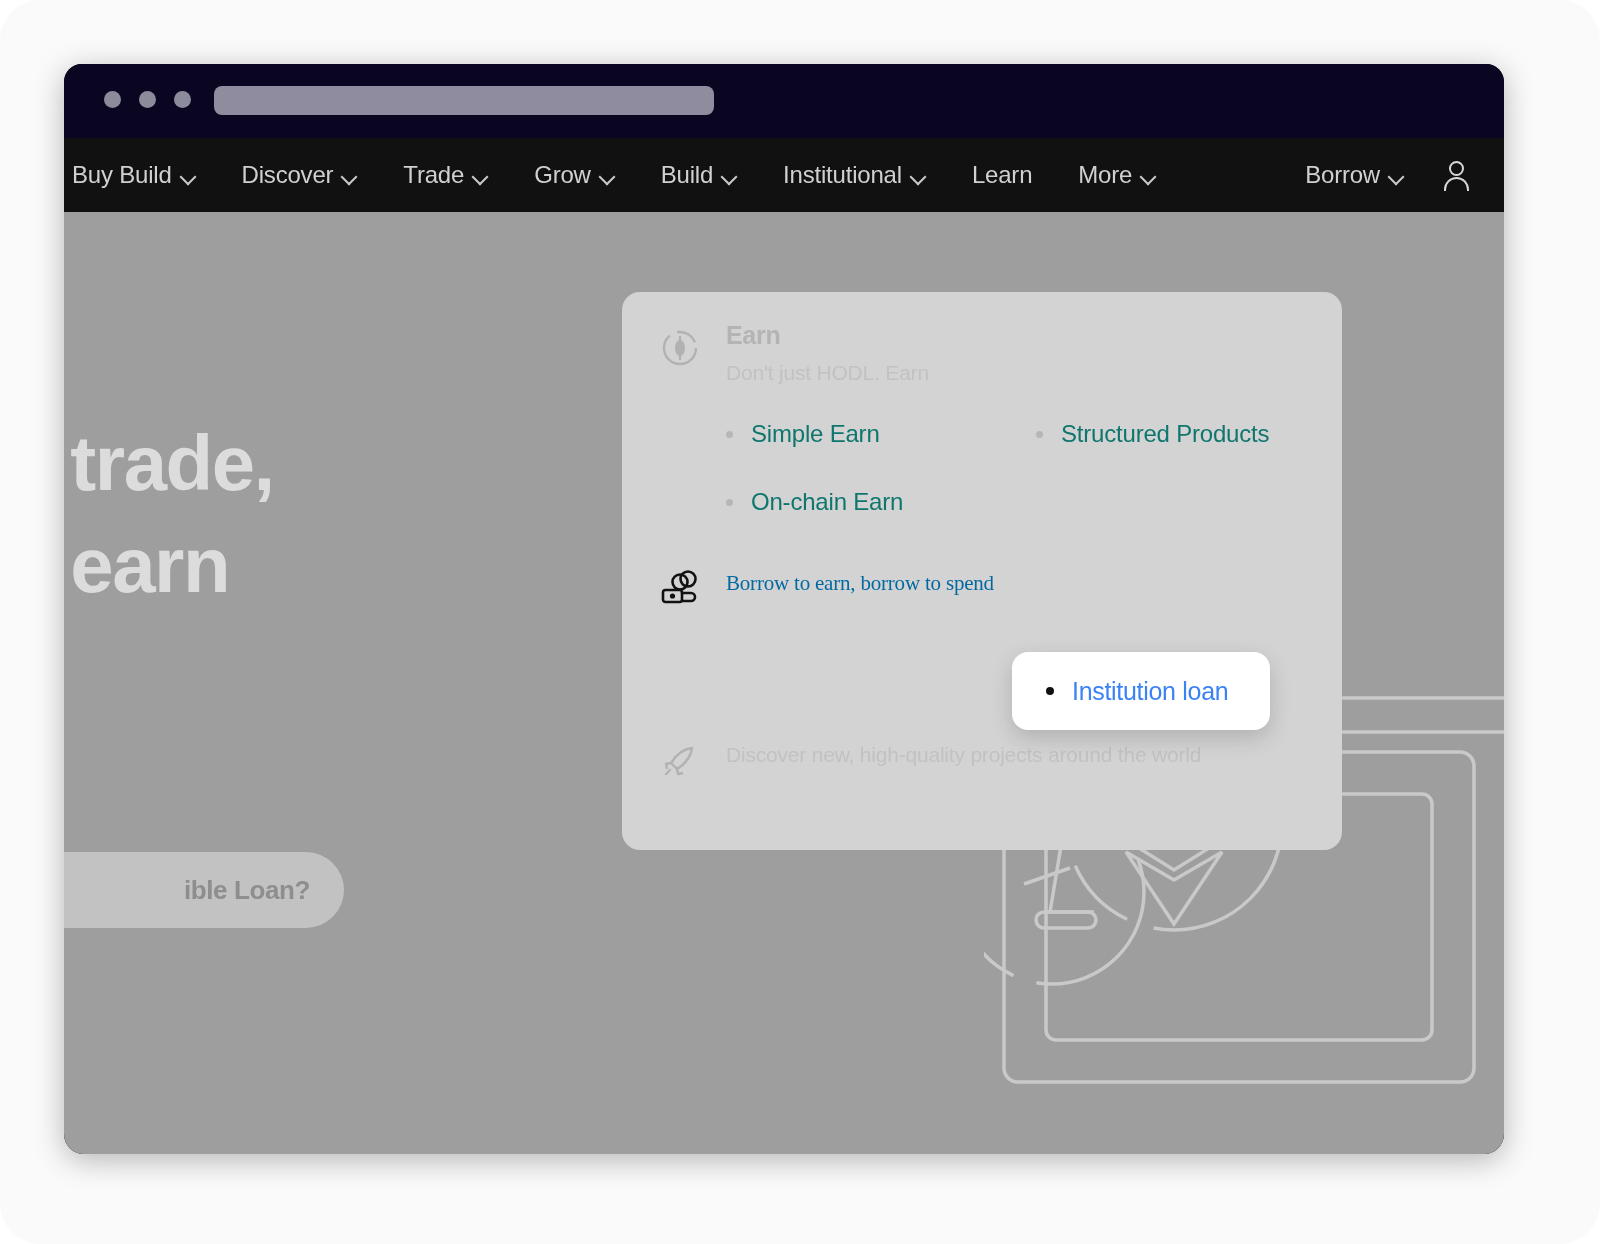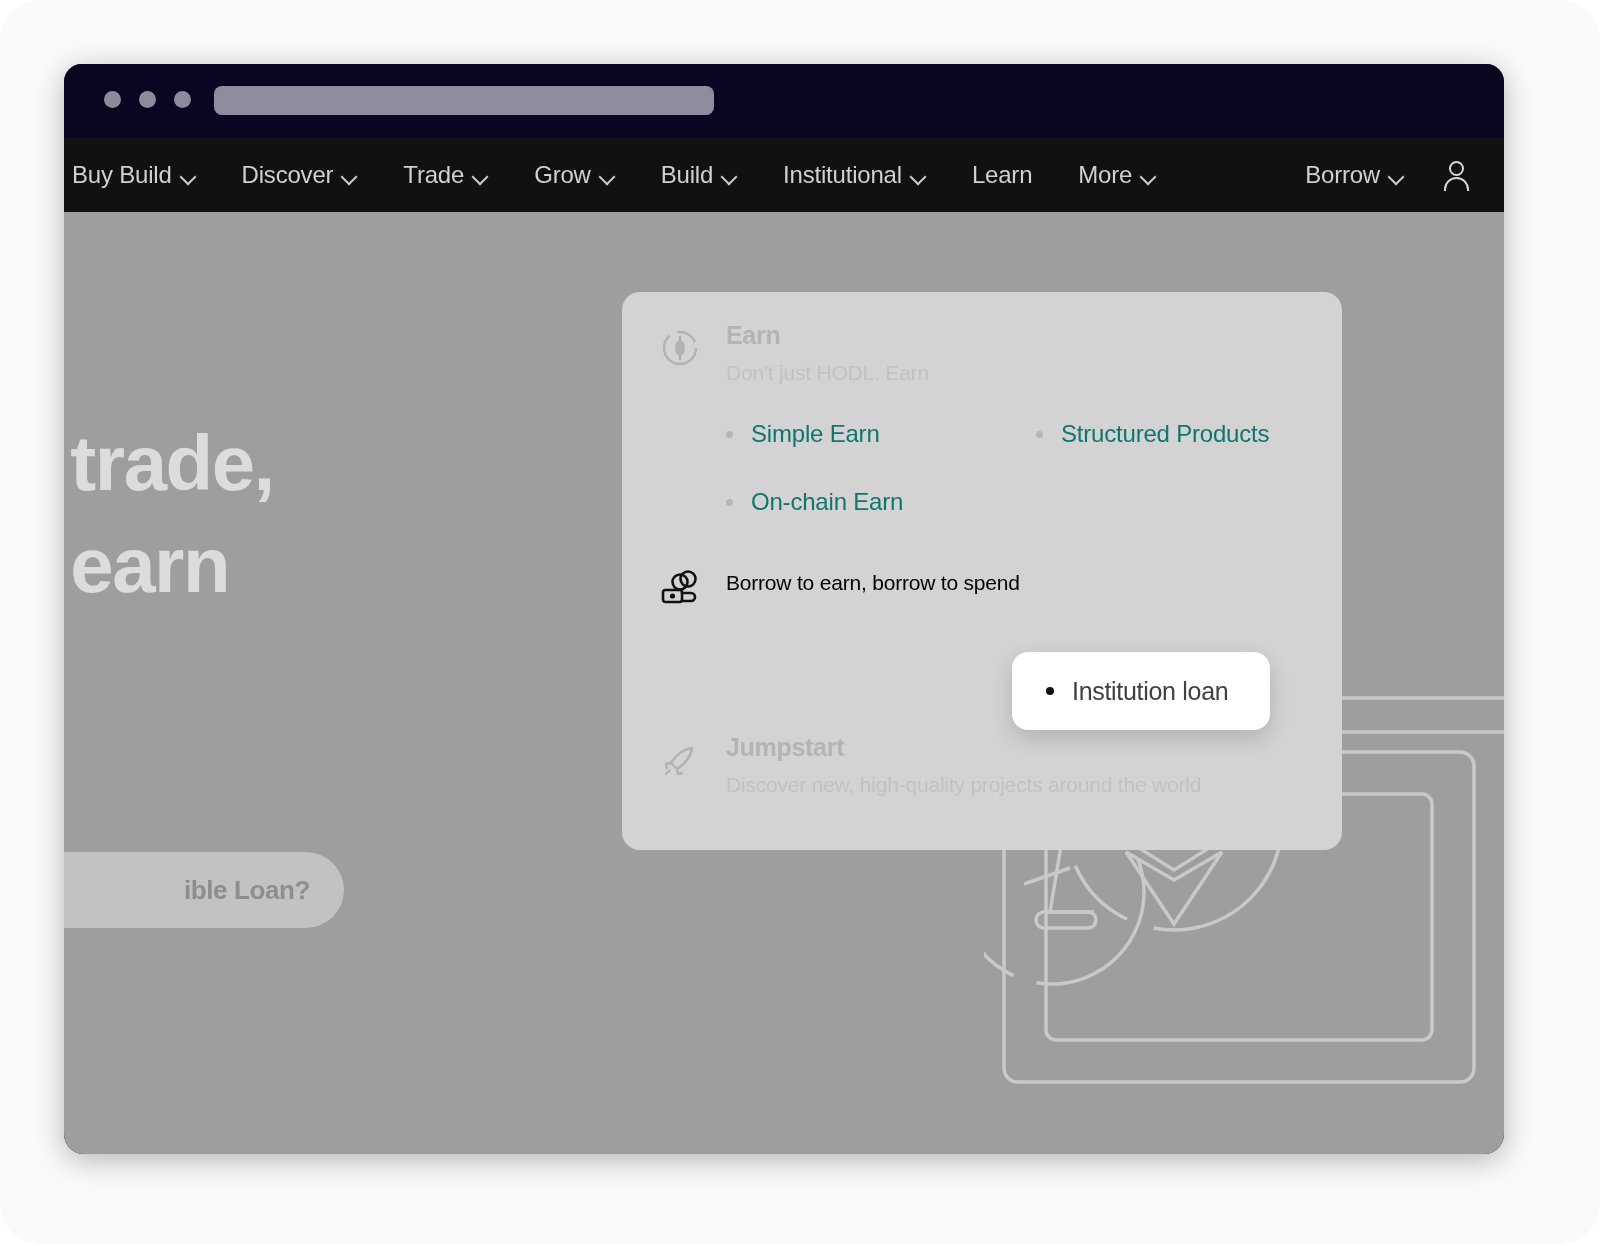--- a/index.html
+++ b/index.html
@@ -259,21 +259,21 @@
   
   .dimmed .section-title { color: #b4b4b4; }
   .dimmed .section-sub   { color: #c2c2c2; }
   .dimmed .sub-item      { color: #0f766e; }
   .dimmed .sub-item .bullet { background: #b6b6b6; }
   .dimmed .section-icon  { opacity: 0.32; }
   .dimmed { filter: blur(0.7px); }
 
   
   .focused .section-title { color: #111111; }
-  .focused .section-sub   { color: #000000; }
+  .focused .section-sub   { color: #0369a1; font-family: Liberation Serif, serif; }
   .focused .sub-item      { color: #111111; font-weight: 700; }
   .focused .sub-item .bullet { background: #111111; }
   .focused .section-icon  { opacity: 1; }
 
   
   #spotlight-card {
     position: absolute;
     left: 948px;
     top: 588px;
     width: 258px;
@@ -290,21 +290,21 @@
     width: 8px; height: 8px;
     border-radius: 50%;
     background: #111111;
     margin-right: 18px;
     flex-shrink: 0;
   }
   #spotlight-card .label {
     font-size: 25px;
     font-weight: 500;
     letter-spacing: -0.3px;
-    color: #404040;
+    color: #3b82f6;
     white-space: nowrap;
   }
 </style>
 </head>
 <body>
 
 <div id="page">
 
   <div id="browser-window">
 
@@ -466,21 +466,20 @@
 
       <div class="menu-section dimmed" id="section-jumpstart">
         <div class="section-head">
           <svg class="section-icon" viewBox="0 0 44 44" fill="none">
             <path d="M34 10 C26 11 18 17 13 25 l6 6 c8-5 14-13 15-21 z" stroke="#6e6e6e" stroke-width="2.4" stroke-linejoin="round"></path>
             <path d="M13 25 l-5 1 1 5" stroke="#6e6e6e" stroke-width="2.4" stroke-linejoin="round"></path>
             <path d="M19 31 l1 5 5-1" stroke="#6e6e6e" stroke-width="2.4" stroke-linejoin="round"></path>
             <path d="M12 32 l-4 4" stroke="#6e6e6e" stroke-width="2.4" stroke-linecap="round"></path>
           </svg>
           <div>
-            <div class="section-title">Jumpstart</div>
             <div class="section-sub">Discover new, high-quality projects around the world</div>
           </div>
         </div>
       </div>
 
     </div>
 
     <div id="spotlight-card">
       <span class="bullet"></span>
       <span class="label">Institution loan</span>

